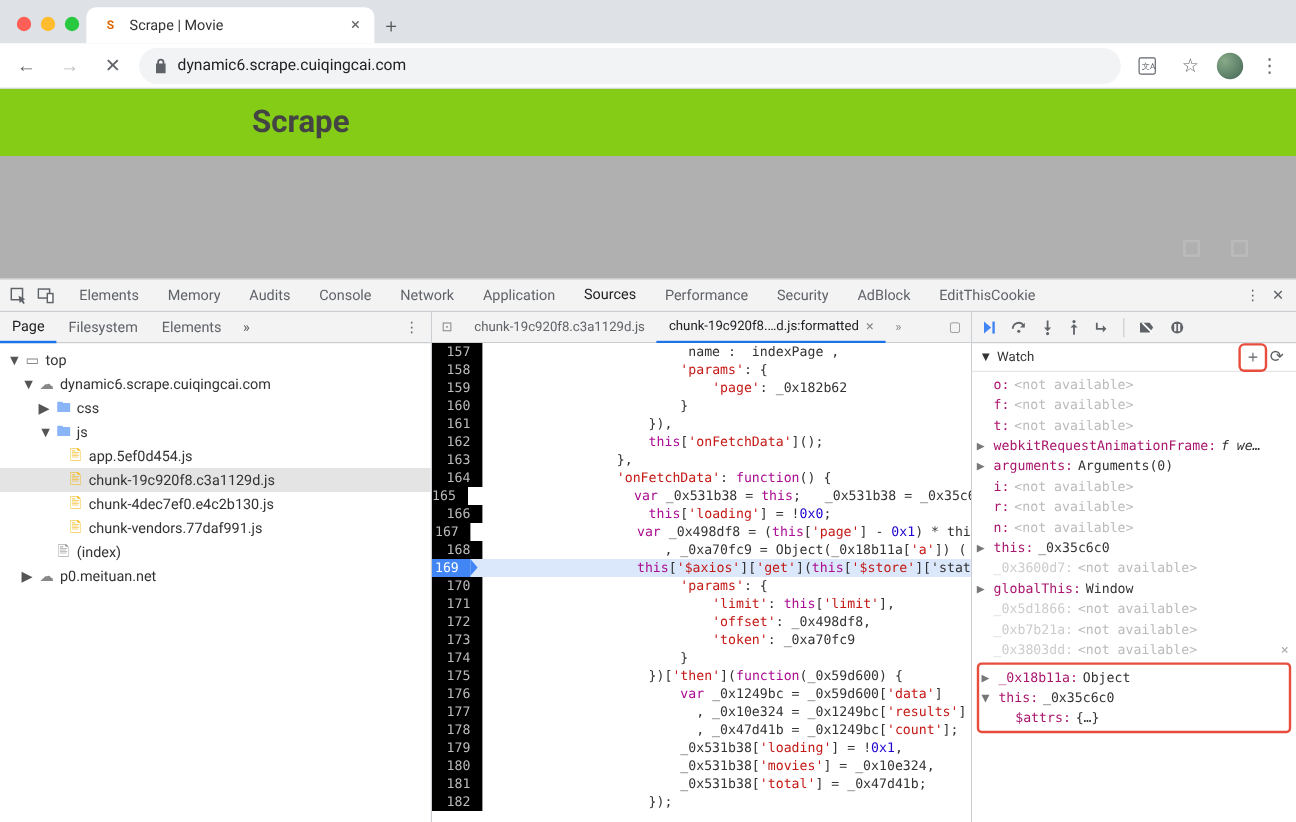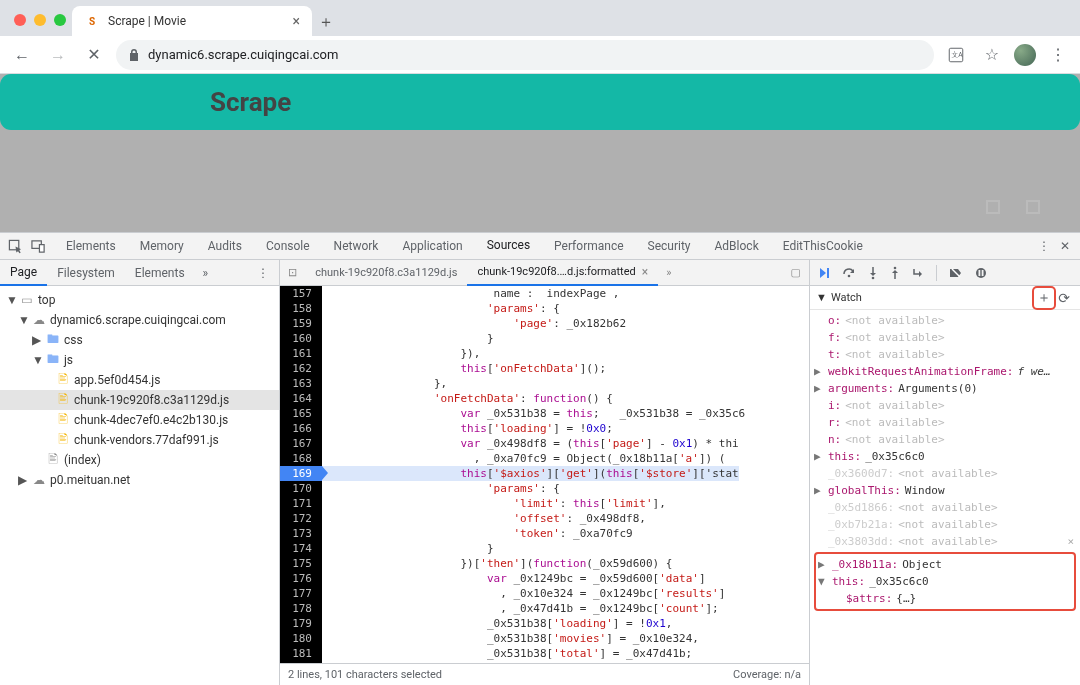--- a/index.html
+++ b/index.html
@@ -20,40 +20,40 @@
   
   .toolbar { display:flex; align-items:center; height:38px; padding:0 8px; gap:8px; border-bottom:1px solid #dadce0; background:#fff; }
   .tool-btn { width:28px; height:28px; display:flex; align-items:center; justify-content:center; color:#5f6368; font-size:16px; border-radius:50%; }
   .tool-btn.disabled{ color:#babcbe; }
   .omnibox { flex:1; display:flex; align-items:center; height:30px; background:#f1f3f4; border-radius:15px; padding:0 12px; gap:8px; color:#5f6368; }
   .omnibox .url { color:#202124; font-size:13px; }
   .avatar { width:22px; height:22px; border-radius:50%; background: radial-gradient(circle at 30% 30%, #8a8, #465); }
 
   
   .page-surface { background:#b0b0b0; height:158px; position:relative; overflow:hidden; }
-  .page-banner { background:#14b8a6; height:56px; display:flex; align-items:center;border-radius:11px; }
+  .page-banner { background:#84cc16; height:56px; display:flex; align-items:center; }
   .page-banner h1 { font-size:26px; font-weight:700; color:#444; margin-left:210px; }
   .pause-toast { position:absolute; left:50%; top:12px; transform:translateX(-50%); display:flex; align-items:center; background:#fdf3c9; border:1px solid #e6d36b; border-radius:4px; height:28px; font-size:12px; color:#4a4a3a; }
   .pause-toast .msg{ padding:0 10px; }
   .pause-toast .btn{ width:26px; height:26px; display:flex; align-items:center; justify-content:center; border-left:1px solid #e6d36b; color:#4285f4; font-size:14px; }
   .placeholder-cards{ position:absolute; right:40px; bottom:18px; display:flex; gap:26px; }
   .placeholder-cards span{ width:14px; height:14px; border:2px solid #bbb; }
 
   
   .dev-tabbar { display:flex; align-items:center; height:28px; border-top:1px solid #cacdd1; border-bottom:1px solid #cacdd1; background:#f3f3f3; font-size:12px; }
   .dev-tabbar .pre { display:flex; gap:8px; padding:0 8px; color:#5f6368; }
   .dev-tabs { display:flex; flex:1; }
   .dev-tab { padding:0 12px; height:40px; display:flex; align-items:center; color:#5f6368; cursor:pointer; }
   .dev-tab.active { color:#202124; border-bottom:2px solid #1a73e8; }
   .dev-tabbar .tail { display:flex; gap:10px; padding:0 10px; color:#5f6368; }
 
   
   .dev-body { flex:1; display:flex; min-height:0; }
   .col { display:flex; flex-direction:column; min-height:0; }
-  .col-nav { width:280px; border-right:1px solid #cacdd1; }
+  .col-nav { width:360px; border-right:1px solid #cacdd1; }
   .col-source { flex:1; border-right:1px solid #cacdd1; min-width:0; }
   .col-side { width:270px; }
 
   
   .nav-sub { display:flex; align-items:center; height:26px; border-bottom:1px solid #cacdd1; background:#f3f3f3; }
   .nav-sub .st{ padding:0 10px; height:26px; display:flex; align-items:center; color:#5f6368; }
   .nav-sub .st.active{ color:#202124; border-bottom:2px solid #1a73e8; }
   .nav-sub .more{ padding:0 8px; color:#5f6368; }
   .nav-sub .kebab{ margin-left:auto; padding:0 10px; color:#5f6368; }
 
@@ -264,24 +264,20 @@
             <span>chunk-19c920f8.c3a1129d.js</span>
           </div>
         <div class="src-tab active">
             <span>chunk-19c920f8.…d.js:formatted</span>
             <span class="x">×</span>
           </div>
         <div class="more">»</div>
         <div class="tail">▢</div>
       </div>
       <div class="code-area" id="code-area"><div class="code-line"><div class="gut">157</div><div class="ln">                         name :  indexPage ,</div></div><div class="code-line"><div class="gut">158</div><div class="ln">                        <span class="t-str">'params'</span>: {</div></div><div class="code-line"><div class="gut">159</div><div class="ln">                            <span class="t-str">'page'</span>: _0x182b62</div></div><div class="code-line"><div class="gut">160</div><div class="ln">                        }</div></div><div class="code-line"><div class="gut">161</div><div class="ln">                    }),</div></div><div class="code-line"><div class="gut">162</div><div class="ln">                    <span class="t-kw">this</span>[<span class="t-str">'onFetchData'</span>]();</div></div><div class="code-line"><div class="gut">163</div><div class="ln">                },</div></div><div class="code-line"><div class="gut">164</div><div class="ln">                <span class="t-str">'onFetchData'</span>: <span class="t-kw">function</span>() {</div></div><div class="code-line"><div class="gut">165</div><div class="ln">                    <span class="t-kw">var</span> _0x531b38 = <span class="t-kw">this</span>;   _0x531b38 = _0x35c6</div></div><div class="code-line"><div class="gut">166</div><div class="ln">                    <span class="t-kw">this</span>[<span class="t-str">'loading'</span>] = !<span class="t-num">0x0</span>;</div></div><div class="code-line"><div class="gut">167</div><div class="ln">                    <span class="t-kw">var</span> _0x498df8 = (<span class="t-kw">this</span>[<span class="t-str">'page'</span>] - <span class="t-num">0x1</span>) * thi</div></div><div class="code-line"><div class="gut">168</div><div class="ln">                      , _0xa70fc9 = Object(_0x18b11a[<span class="t-str">'a'</span>]) (</div></div><div class="code-line"><div class="gut bp">169</div><div class="ln cur">                    <span class="t-kw">this</span>[<span class="t-str">'$axios'</span>][<span class="t-str">'get'</span>](<span class="t-kw">this</span>[<span class="t-str">'$store'</span>]['stat</div></div><div class="code-line"><div class="gut">170</div><div class="ln">                        <span class="t-str">'params'</span>: {</div></div><div class="code-line"><div class="gut">171</div><div class="ln">                            <span class="t-str">'limit'</span>: <span class="t-kw">this</span>[<span class="t-str">'limit'</span>],</div></div><div class="code-line"><div class="gut">172</div><div class="ln">                            <span class="t-str">'offset'</span>: _0x498df8,</div></div><div class="code-line"><div class="gut">173</div><div class="ln">                            <span class="t-str">'token'</span>: _0xa70fc9</div></div><div class="code-line"><div class="gut">174</div><div class="ln">                        }</div></div><div class="code-line"><div class="gut">175</div><div class="ln">                    })[<span class="t-str">'then'</span>](<span class="t-kw">function</span>(_0x59d600) {</div></div><div class="code-line"><div class="gut">176</div><div class="ln">                        <span class="t-kw">var</span> _0x1249bc = _0x59d600[<span class="t-str">'data'</span>]</div></div><div class="code-line"><div class="gut">177</div><div class="ln">                          , _0x10e324 = _0x1249bc[<span class="t-str">'results'</span>]</div></div><div class="code-line"><div class="gut">178</div><div class="ln">                          , _0x47d41b = _0x1249bc[<span class="t-str">'count'</span>];</div></div><div class="code-line"><div class="gut">179</div><div class="ln">                        _0x531b38[<span class="t-str">'loading'</span>] = !<span class="t-num">0x1</span>,</div></div><div class="code-line"><div class="gut">180</div><div class="ln">                        _0x531b38[<span class="t-str">'movies'</span>] = _0x10e324,</div></div><div class="code-line"><div class="gut">181</div><div class="ln">                        _0x531b38[<span class="t-str">'total'</span>] = _0x47d41b;</div></div><div class="code-line"><div class="gut">182</div><div class="ln">                    });</div></div></div>
-      <div class="status-bar">
-        <span>2 lines, 101 characters selected</span>
-        <span class="right">Coverage: n/a</span>
-      </div>
     </div>
 
     <div class="col col-side">
       <div class="dbg-controls">
         <span class="resume">
             <svg width="12" height="12" viewBox="0 0 12 12">
               <path fill="#4285f4" d="M2 1v10l6-5z"></path>
               <rect x="9" y="1" width="2" height="10" fill="#4285f4"></rect>
             </svg>
           </span>

